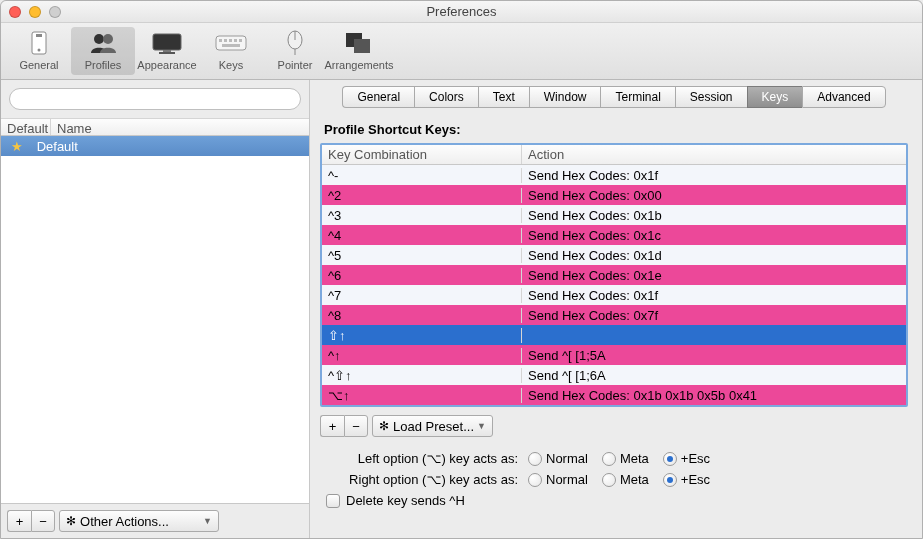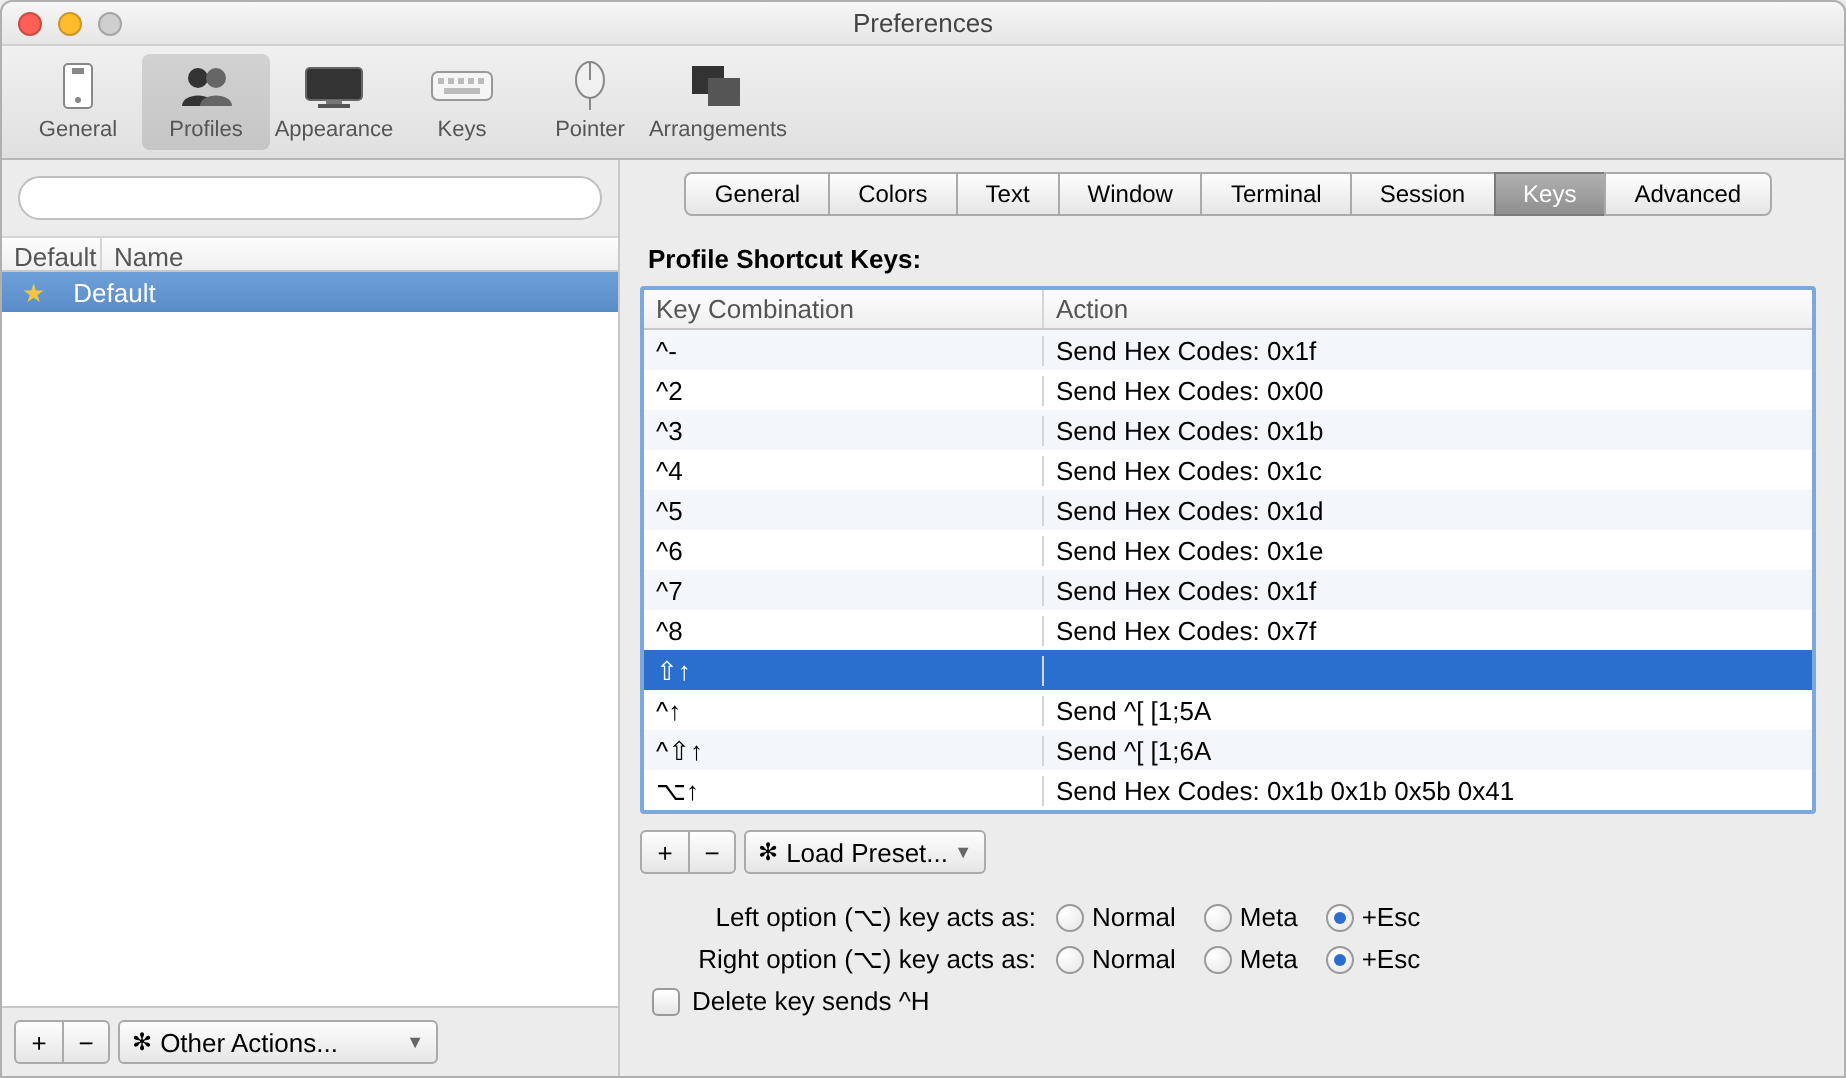--- a/index.html
+++ b/index.html
@@ -45,21 +45,21 @@
 .other .chev { position: absolute; right: 6px; font-size: 9px; color: #666; }
 
 .main { flex: 1; padding: 6px 14px 10px 10px; display: flex; flex-direction: column; }
 .tabs { display: flex; justify-content: center; gap: 0; margin-bottom: 10px; }
 .tab { padding: 3px 14px; border: 1px solid #aaa; border-right: none; background: linear-gradient(#fdfdfd,#e6e6e6); font-size: 12px; cursor: default; }
 .tab:first-child { border-radius: 4px 0 0 4px; }
 .tab:last-child { border-right: 1px solid #aaa; border-radius: 0 4px 4px 0; }
 .tab.selected { background: linear-gradient(#b0b0b0,#8f8f8f); color: #fff; border-color: #7a7a7a; }
 
 .section-title { font-weight: bold; margin: 4px 0 6px 4px; }
-.table-wrap { border: 2px solid #7ba9de; background: #ffffff; border-radius: 2px; }
+.table-wrap { border: 2px solid #7ba9de; background: #ec4899; border-radius: 2px; }
 .thead { display: flex; background: linear-gradient(#fdfdfd,#efefef); border-bottom: 1px solid #c8c8c8; font-size: 11px; color: #555; }
 .thcell { padding: 2px 6px; }
 .col-key { width: 200px; border-right: 1px solid #d5d5d5; }
 .col-action { flex: 1; }
 .tbody { max-height: 264px; overflow-y: scroll; }
 .tbody::-webkit-scrollbar { width: 15px; }
 .tbody::-webkit-scrollbar-thumb { background: #bdbdbd; border-radius: 8px; border: 3px solid #fff; }
 .trow { display: flex; height: 20px; align-items: center; }
 .trow:nth-child(odd) { background: #f3f6fb; }
 .trow.selected { background: #2b6fce; color: #fff; }

